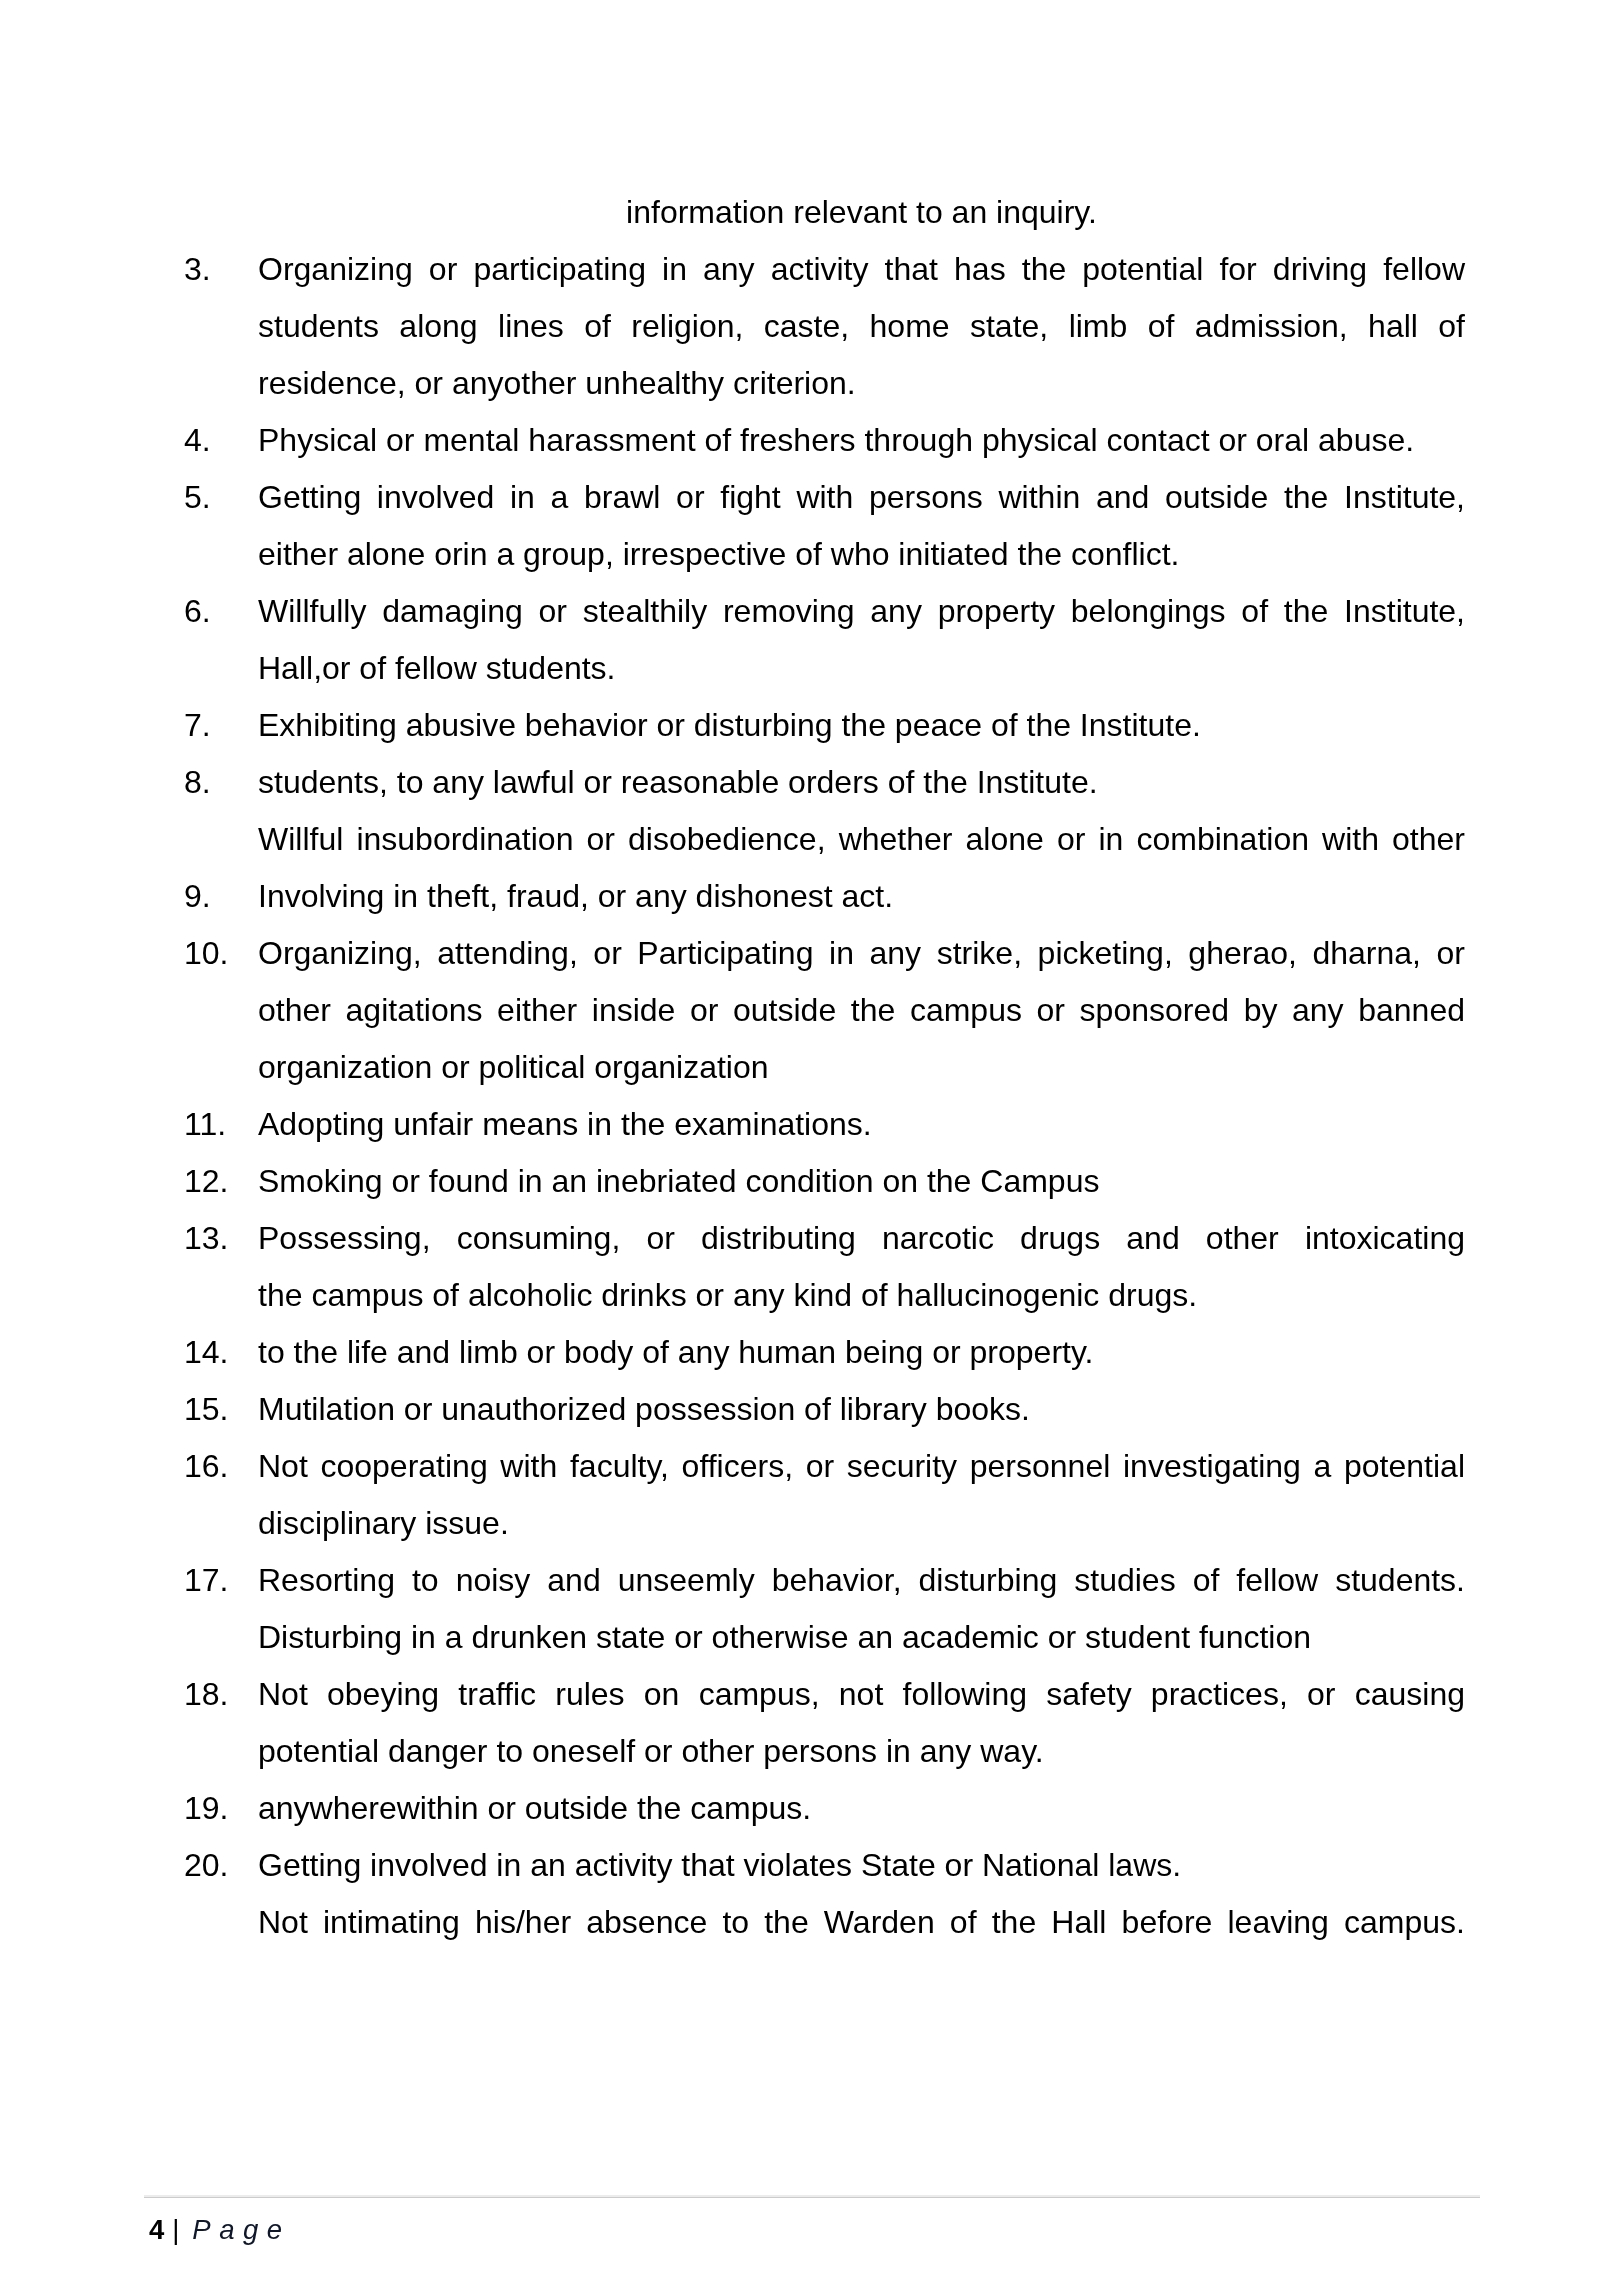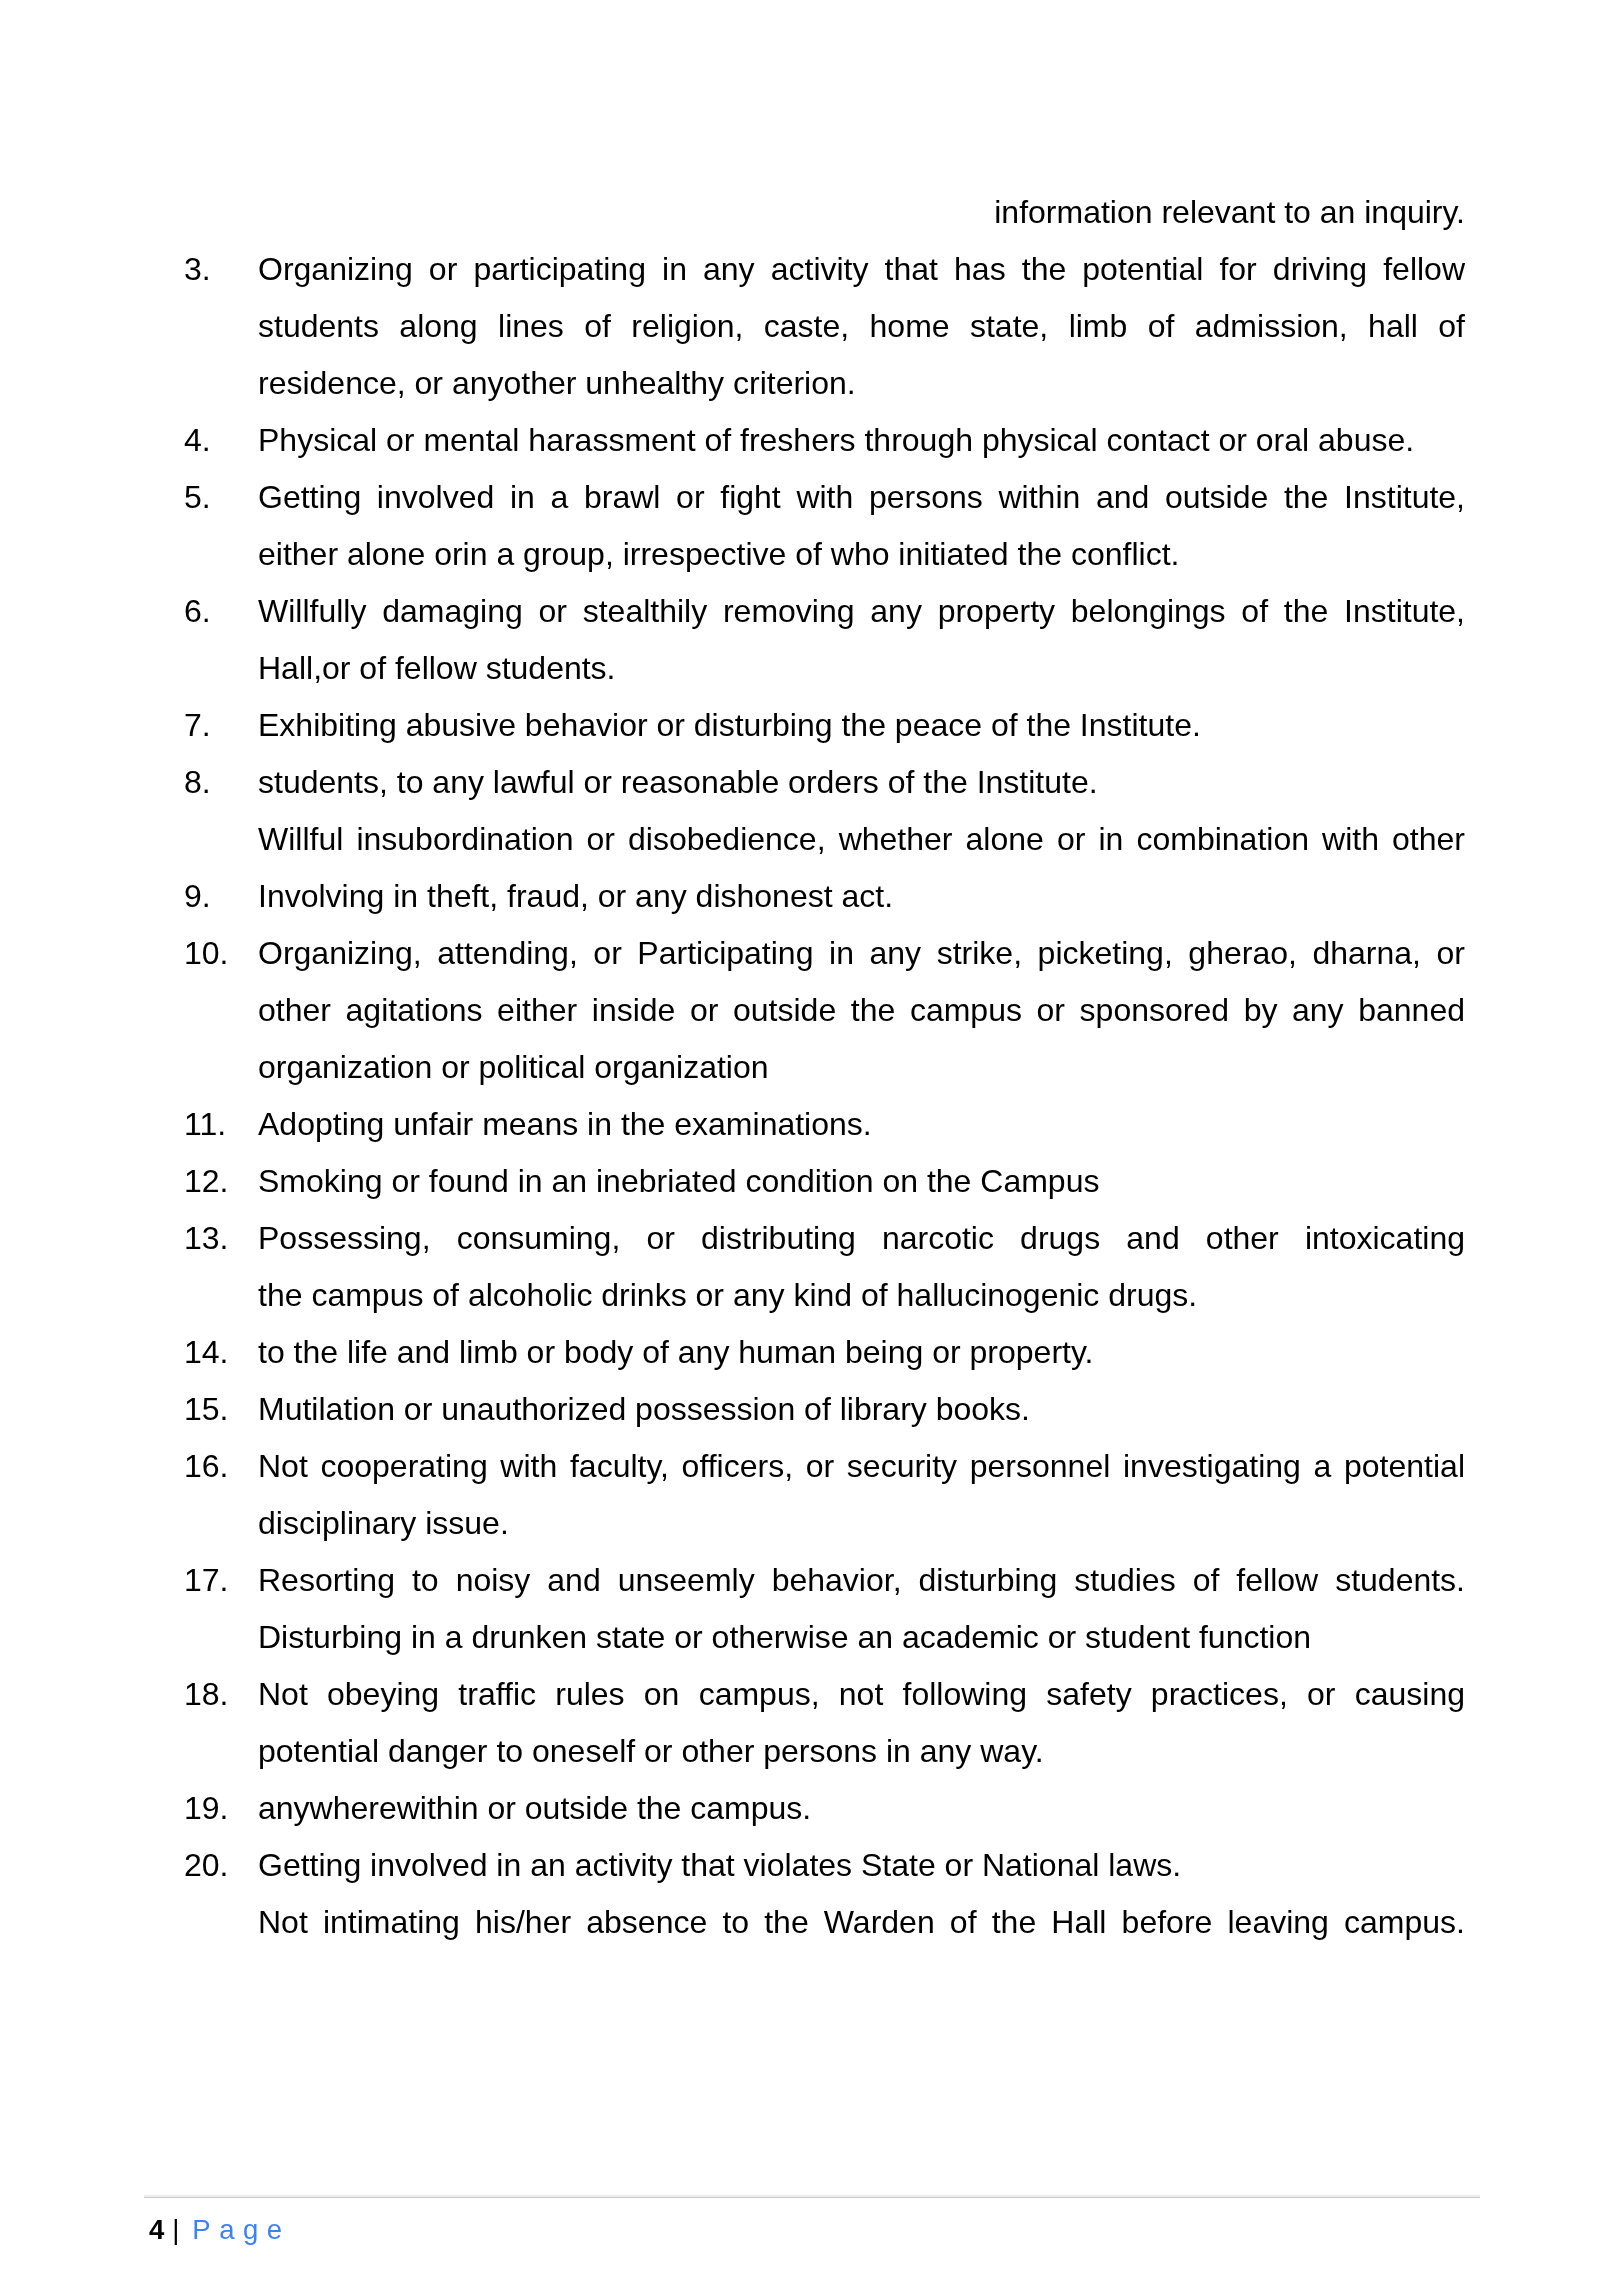--- a/index.html
+++ b/index.html
@@ -22,21 +22,21 @@
     font-size:32px;
     line-height:57px;
     text-align:justify;
     color:#000000;
   }
   
   .jl{ text-align-last:justify; }
   
   .cont{
     margin-left:74px;
-    text-align:right;
+    text-align:center;
   }
   .item{
     position:relative;
     padding-left:74px;
   }
   .num{
     position:absolute;
     left:0;
     top:0;
     font-size:32px;
@@ -55,21 +55,21 @@
   .footer{
     position:absolute;
     left:149px;
     top:2211px;
     font-size:27.5px;
     line-height:37px;
     white-space:nowrap;
   }
   .pnum{ font-weight:bold; color:#000000; }
   .psep{ color:#000000; margin-left:7.9px; margin-right:13px; font-weight:400; }
-  .plabel{ color:#3b82f6; letter-spacing:8.5px; }
+  .plabel{ color:#0f172a; letter-spacing:8.5px;font-style:italic; }
 </style>
 </head>
 <body>
 
 <div class="page">
 
   <div class="content">
     <div class="line cont">information relevant to an inquiry.</div>
     <div id="list">
         <div class="item">

